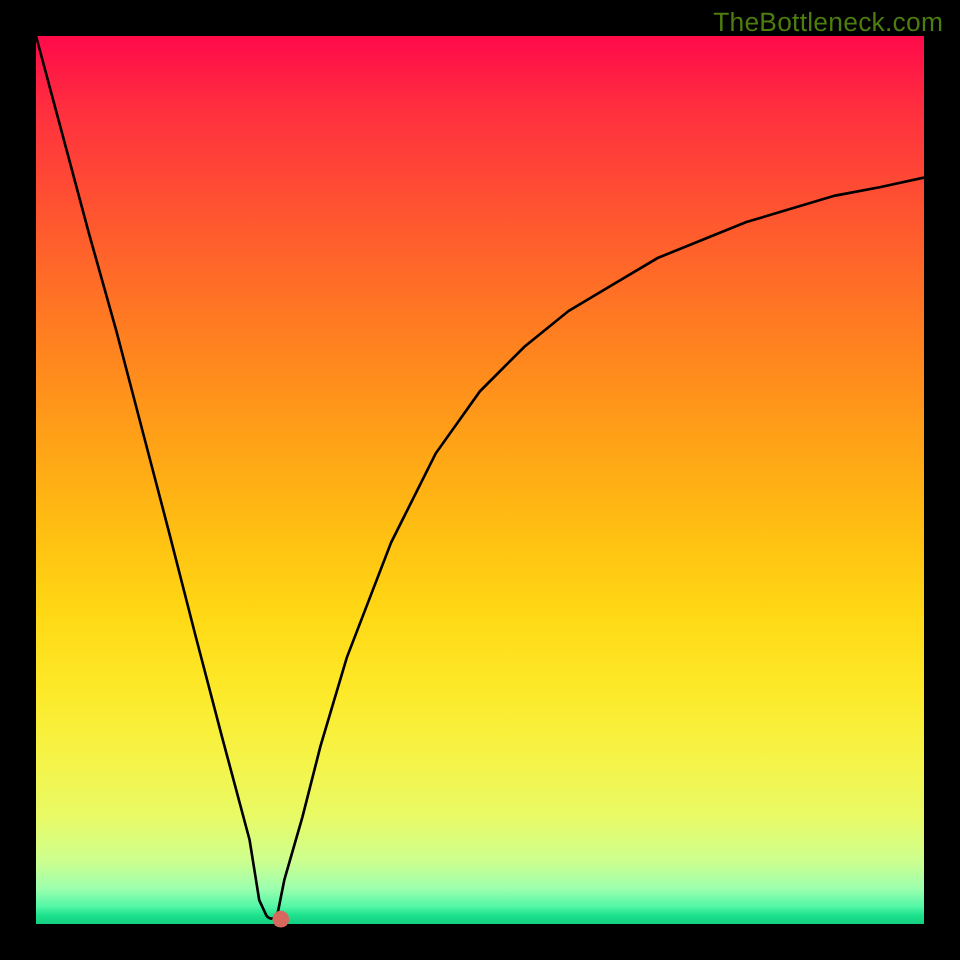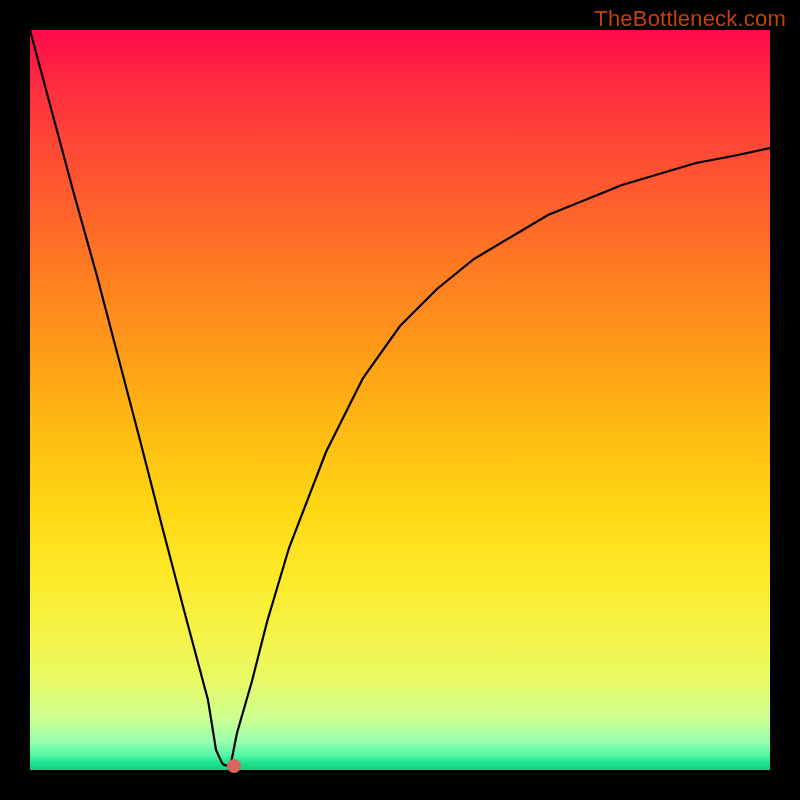--- a/index.html
+++ b/index.html
@@ -48,21 +48,21 @@
   .curve-svg {
     position: absolute;
     inset: 0;
     width: 100%;
     height: 100%;
   }
   .watermark {
     position: absolute;
     top: 6px;
     right: 14px;
-    color: #c2410c;
+    color: #4d7c0f;
     font-size: 22px;
     font-weight: 500;
     letter-spacing: 0.2px;
   }
   .marker-dot {
     position: absolute;
     width: 14px;
     height: 14px;
     border-radius: 50%;
     background: #d6685e;

